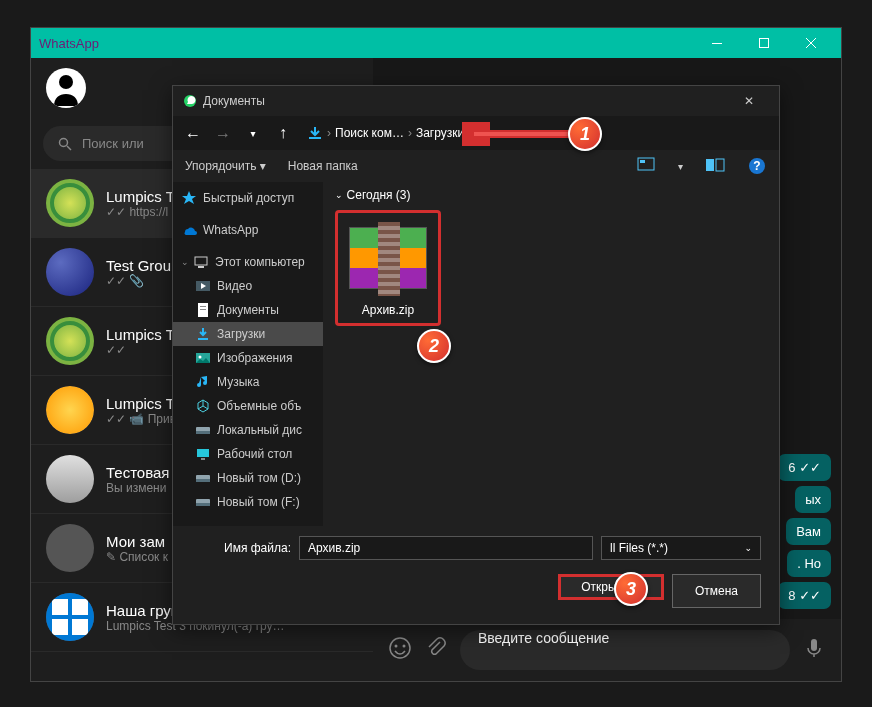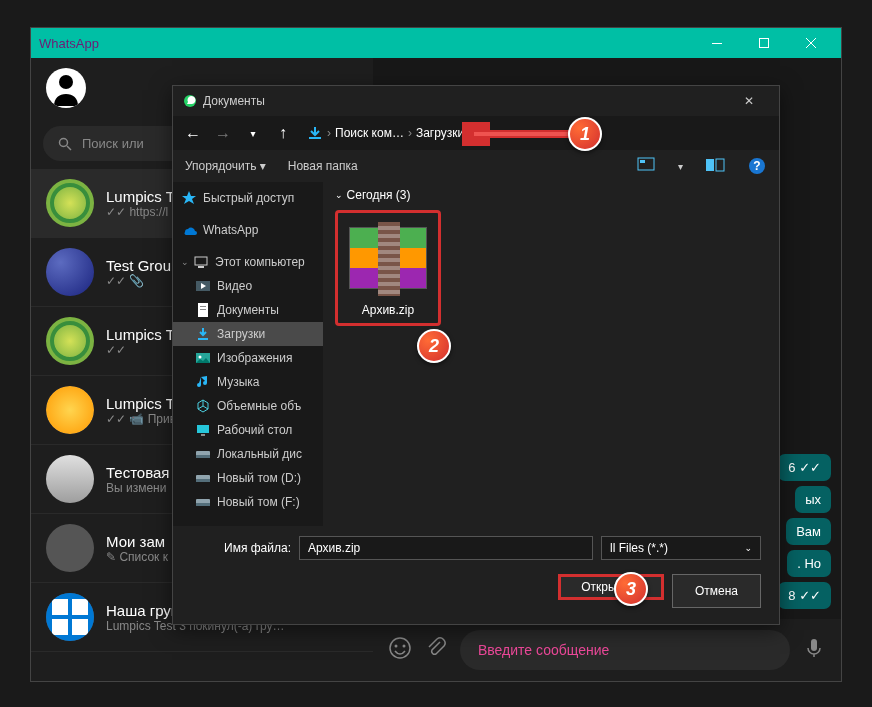--- a/index.html
+++ b/index.html
@@ -22,21 +22,21 @@
 .chat-avatar.lime{background:#7cb342;display:flex;align-items:center;justify-content:center}
 .chat-info{flex:1;min-width:0;overflow:hidden}
 .chat-name{color:#fff;font-size:15px;white-space:nowrap;overflow:hidden;text-overflow:ellipsis}
 .chat-preview{color:#888;font-size:12px;white-space:nowrap;overflow:hidden;text-overflow:ellipsis}
 .chat-date{color:#888;font-size:11px}
 .main-area{flex:1;background:#181818;display:flex;flex-direction:column;position:relative}
 .msg-area{flex:1;padding:10px;display:flex;flex-direction:column;gap:5px;justify-content:flex-end}
 .bubble{background:#056162;color:#fff;padding:6px 10px;border-radius:7px;max-width:70%;font-size:13px;align-self:flex-end;position:relative}
 .composer{height:62px;display:flex;align-items:center;padding:0 15px;gap:12px;background:#1e1e1e}
 .composer-icon{color:#888;cursor:pointer}
-.composer-input{flex:1;background:#2a2a2a;border-radius:20px;height:40px;display:flex;align-items:center;padding:0 18px;color:#ec4899;font-size:14px}
+.composer-input{flex:1;background:#2a2a2a;border-radius:20px;height:40px;display:flex;padding:0 18px;color:#ffffff;font-size:14px}
 .dialog{position:absolute;left:172px;top:85px;width:608px;height:540px;background:#202020;border:1px solid #444;display:flex;flex-direction:column;box-shadow:0 5px 20px rgba(0,0,0,.5)}
 .dialog-title{height:30px;display:flex;align-items:center;padding:0 10px;color:#ccc;font-size:12px;gap:6px}
 .dialog-close{margin-left:auto;width:40px;text-align:center;cursor:pointer;color:#ccc}
 .dialog-nav{height:34px;display:flex;align-items:center;padding:0 8px;gap:6px;background:#191919}
 .nav-arrow{width:24px;height:24px;display:flex;align-items:center;justify-content:center;color:#fff;cursor:pointer}
 .addr-bar{flex:1;display:flex;align-items:center;gap:4px;color:#fff;font-size:12px;padding:0 6px;height:26px}
 .crumb{display:flex;align-items:center;gap:6px}
 .crumb-sep{color:#888}
 .search-fld{width:170px;height:26px;background:#191919;border:1px solid #333;color:#888;font-size:12px;padding:0 8px;display:flex;align-items:center}
 .dialog-toolbar{height:32px;display:flex;align-items:center;padding:0 12px;gap:22px;color:#ccc;font-size:12px}
@@ -313,31 +313,31 @@
         </div>
       <div class="tree-item" style="padding-left:22px">
           <svg class="tree-icon">
             <path d="M8 2l5 3v6l-5 3-5-3V5z" fill="none" stroke="#4dd0e1"></path>
             <path d="M8 2v6l5 3M8 8l-5 3" stroke="#4dd0e1" fill="none"></path>
           </svg>
           <span>Объемные объ</span>
         </div>
       <div class="tree-item" style="padding-left:22px">
           <svg class="tree-icon">
+            <rect x="1" y="5" width="14" height="7" rx="1" fill="#90a4ae"></rect>
+            <rect x="1" y="9" width="14" height="3" fill="#546e7a"></rect>
+          </svg>
+          <span>Локальный дис</span>
+        </div>
+      <div class="tree-item" style="padding-left:22px">
+          <svg class="tree-icon">
             <rect x="2" y="3" width="12" height="8" fill="#26c6da"></rect>
             <rect x="6" y="12" width="4" height="2" fill="#888"></rect>
           </svg>
           <span>Рабочий стол</span>
-        </div>
-      <div class="tree-item" style="padding-left:22px">
-          <svg class="tree-icon">
-            <rect x="1" y="5" width="14" height="7" rx="1" fill="#90a4ae"></rect>
-            <rect x="1" y="9" width="14" height="3" fill="#546e7a"></rect>
-          </svg>
-          <span>Локальный дис</span>
         </div>
       <div class="tree-item" style="padding-left:22px">
           <svg class="tree-icon">
             <rect x="1" y="5" width="14" height="7" rx="1" fill="#90a4ae"></rect>
             <rect x="1" y="9" width="14" height="3" fill="#546e7a"></rect>
           </svg>
           <span>Новый том (D:)</span>
         </div>
       <div class="tree-item" style="padding-left:22px">
           <svg class="tree-icon">

